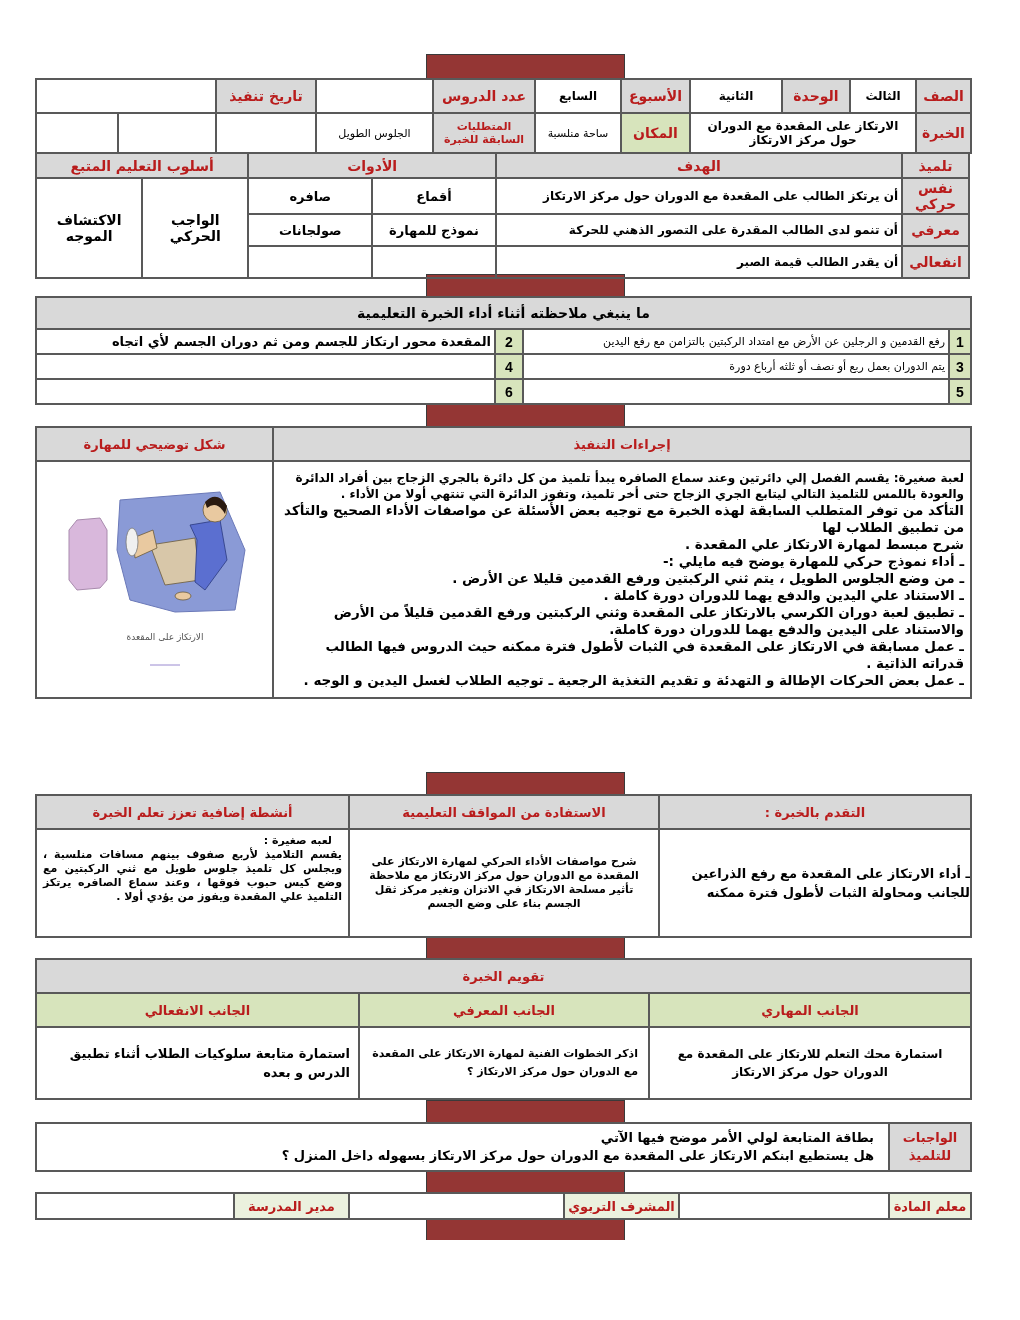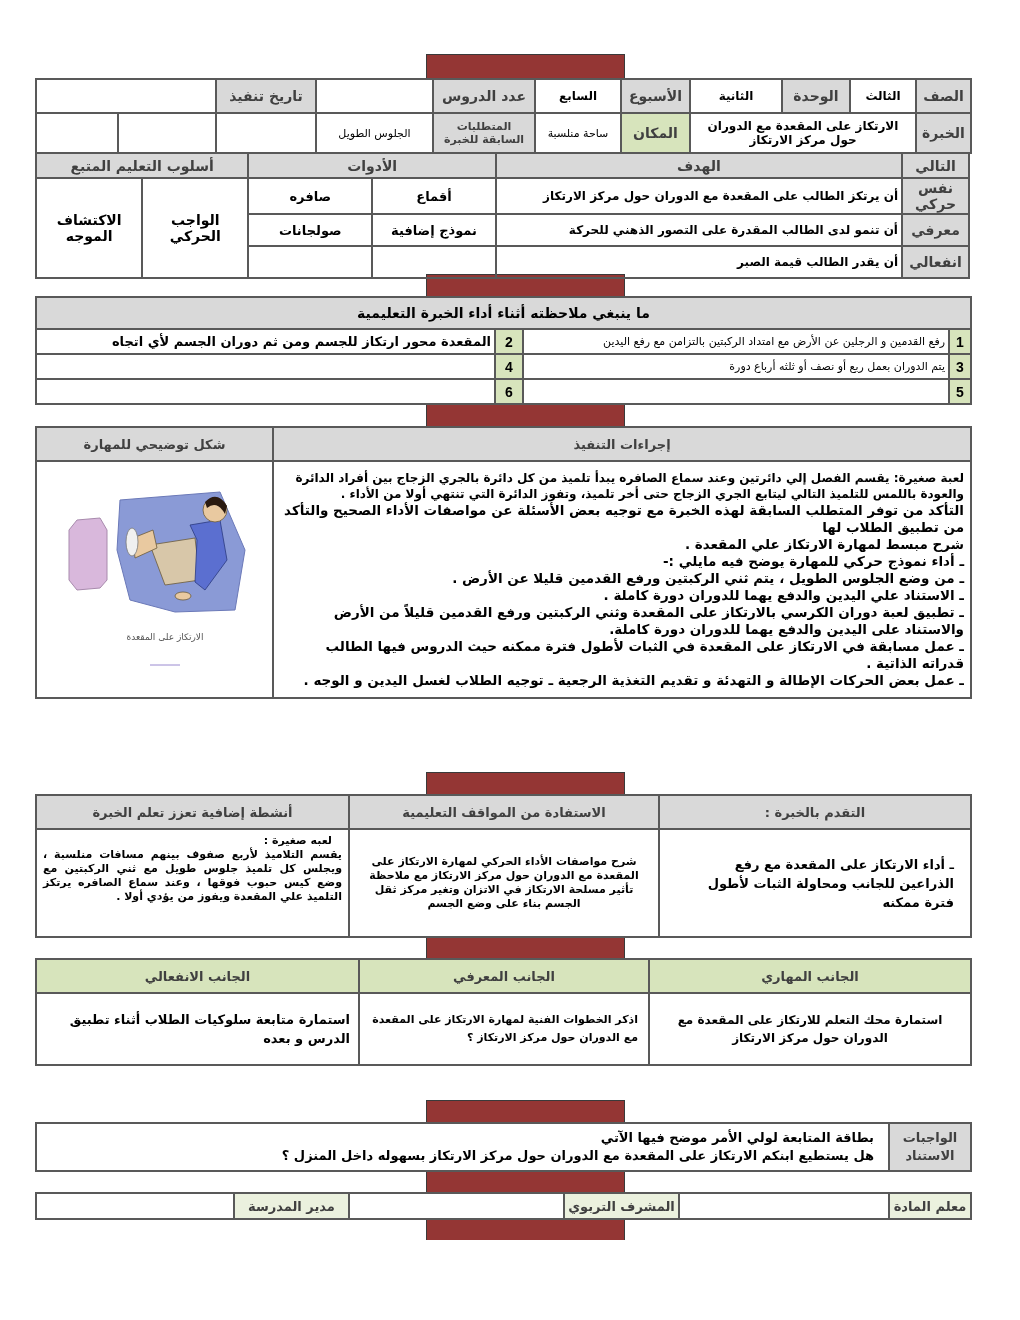--- a/index.html
+++ b/index.html
@@ -4,21 +4,21 @@
 <style>
   * { box-sizing: border-box; margin: 0; padding: 0; }
   html, body { width: 1020px; height: 1320px; background: #ffffff; }
   body { position: relative; font-family: "DejaVu Sans", "Liberation Sans", sans-serif; color: #000; direction: rtl; }
   .red-bar { position: absolute; left: 426px; width: 199px; background: #943634; border: 1px solid #3a3a3a; border-bottom: none; }
   table { position: absolute; left: 35px; width: 935px; border-collapse: collapse; table-layout: fixed; }
   td { border: 2px solid #595959; vertical-align: middle; text-align: center; font-size: 12px; padding: 1px 3px; overflow: hidden; }
   .gray { background: #d9d9d9; }
   .green { background: #d7e4bc; }
   .lightgreen { background: #ebf1de; }
-  .lbl { color: #404040; font-weight: bold; font-size: 14px; }
+  .lbl { color: #b91c1c; font-weight: bold; font-size: 14px; }
   .bold { font-weight: bold; }
   .txt-r { text-align: right; }
   .num { font-weight: bold; font-size: 14px; font-family: "Liberation Sans", sans-serif; }
   .proc { text-align: right; vertical-align: middle; font-weight: bold; font-size: 13.5px; line-height: 17px; padding: 8px 6px; }
   .proc p { margin: 0; }
   .small-b { font-size: 11px; font-weight: bold; line-height: 14px; }
 </style>
 </head>
 <body>
 
@@ -76,37 +76,37 @@
   <colgroup>
     <col style="width:65px">
       <col style="width:394px">
       <col style="width:120px">
       <col style="width:120px">
       <col style="width:103px">
       <col style="width:103px">
   </colgroup>
   <tbody>
       <tr style="height:25px;">
-    <td class="gray lbl">التالي</td>
+    <td class="gray lbl">تلميذ</td>
     <td class="gray lbl">الهدف</td>
     <td colspan="2" class="gray lbl">الأدوات</td>
     <td colspan="2" class="gray lbl">أسلوب التعليم المتبع</td>
   </tr>
   <tr style="height:30px;">
     <td class="gray lbl">نفس حركي</td>
     <td class="txt-r bold">أن يرتكز الطالب على المقعدة مع الدوران حول مركز الارتكاز</td>
     <td class="bold" style="font-size:13px;">أقماع</td>
     <td class="bold" style="font-size:13px;">صافره</td>
     <td rowspan="3" class="bold" style="font-size:14px;">الواجب الحركي</td>
     <td rowspan="3" class="bold" style="font-size:14px;">الاكتشاف الموجه</td>
   </tr>
   <tr style="height:32px;">
     <td class="gray lbl">معرفي</td>
     <td class="txt-r bold">أن تنمو لدى الطالب المقدرة على التصور الذهني للحركة</td>
-    <td class="bold" style="font-size:13px;">نموذج إضافية</td>
+    <td class="bold" style="font-size:13px;">نموذج للمهارة</td>
     <td class="bold" style="font-size:13px;">صولجانات</td>
   </tr>
   <tr style="height:32px;">
     <td class="gray lbl">انفعالي</td>
     <td class="txt-r bold">أن يقدر الطالب قيمة الصبر</td>
     <td></td>
     <td></td>
   </tr>
 </tbody>
   </table>
@@ -198,58 +198,61 @@
       <col style="width:310px">
       <col style="width:313px">
   </colgroup>
   <tbody>
       <tr style="height:34px;">
     <td class="gray lbl" style="font-size:13px;">التقدم بالخبرة :</td>
     <td class="gray lbl" style="font-size:13px;">الاستفادة من المواقف التعليمية</td>
     <td class="gray lbl" style="font-size:13px;">أنشطة إضافية تعزز تعلم الخبرة</td>
   </tr>
   <tr style="height:108px;">
-    <td class="txt-r bold" style="font-size:13px;line-height:19px;padding:4px 16px;">ـ أداء الارتكاز على المقعدة مع رفع الذراعين للجانب ومحاولة الثبات لأطول فترة ممكنه</td>
+    <td class="txt-r bold" style="font-size:13px;line-height:19px;padding:4px 0;">ـ أداء الارتكاز على المقعدة مع رفع الذراعين للجانب ومحاولة الثبات لأطول فترة ممكنه</td>
     <td class="small-b" style="padding:4px 8px;">شرح مواصفات الأداء الحركي لمهارة الارتكاز على المقعدة مع الدوران حول مركز الارتكاز مع ملاحظة تأثير مسلحة الارتكاز في الاتزان وتغير مركز ثقل الجسم بناء على وضع الجسم</td>
     <td class="txt-r small-b" style="vertical-align:top;padding:4px 6px;">
       <div style="padding-right:10px;">لعبه صغيرة :</div>
       <div style="text-align:justify;">يقسم التلاميذ لأربع صفوف بينهم مسافات منلسبة ، ويجلس كل تلميذ جلوس طويل مع ثني الركبتين مع وضع كيس حبوب فوقها ، وعند سماع الصافره يرتكز التلميذ علي المقعدة ويفوز من يؤدي أولا .</div>
     </td>
   </tr>
 </tbody>
   </table>
 
 <table style="top:958px;">
   <colgroup>
     <col style="width:322px">
       <col style="width:290px">
       <col style="width:323px">
   </colgroup>
   <tbody>
+      <tr style="height:34px;">
+    <td colspan="3" class="gray lbl" style="font-size:13px;">تقويم الخبرة</td>
+  </tr>
   <tr style="height:34px;">
     <td class="green lbl" style="font-size:13px;">الجانب المهاري</td>
     <td class="green lbl" style="font-size:13px;">الجانب المعرفي</td>
     <td class="green lbl" style="font-size:13px;">الجانب الانفعالي</td>
   </tr>
   <tr style="height:72px;">
     <td class="bold" style="font-size:12px;line-height:18px;padding:4px 14px;">استمارة محك التعلم للارتكاز على المقعدة مع الدوران حول مركز الارتكاز</td>
     <td class="txt-r bold" style="font-size:11px;line-height:18px;padding:4px 10px;">اذكر الخطوات الفنية لمهارة الارتكاز على المقعدة مع الدوران حول مركز الارتكاز ؟</td>
     <td class="txt-r bold" style="font-size:13px;line-height:19px;padding:4px 8px;">استمارة متابعة سلوكيات الطلاب أثناء تطبيق الدرس و بعده</td>
   </tr>
 </tbody>
   </table>
 
 <table style="top:1122px;">
   <colgroup>
     <col style="width:82px">
       <col style="width:853px">
   </colgroup>
   <tbody>
       <tr style="height:48px;">
-    <td class="gray lbl" style="font-size:13px;line-height:18px;">الواجبات الاستناد</td>
+    <td class="gray lbl" style="font-size:13px;line-height:18px;">الواجبات للتلميذ</td>
     <td class="txt-r bold" style="font-size:13px;line-height:18px;padding:2px 14px;">
       <div>بطاقة المتابعة لولي الأمر موضح فيها الآتي</div>
       <div>هل يستطيع ابنكم الارتكاز على المقعدة مع الدوران حول مركز الارتكاز بسهوله داخل المنزل ؟</div>
     </td>
   </tr>
 </tbody>
   </table>
 
 <table style="top:1192px;">
   <colgroup>

